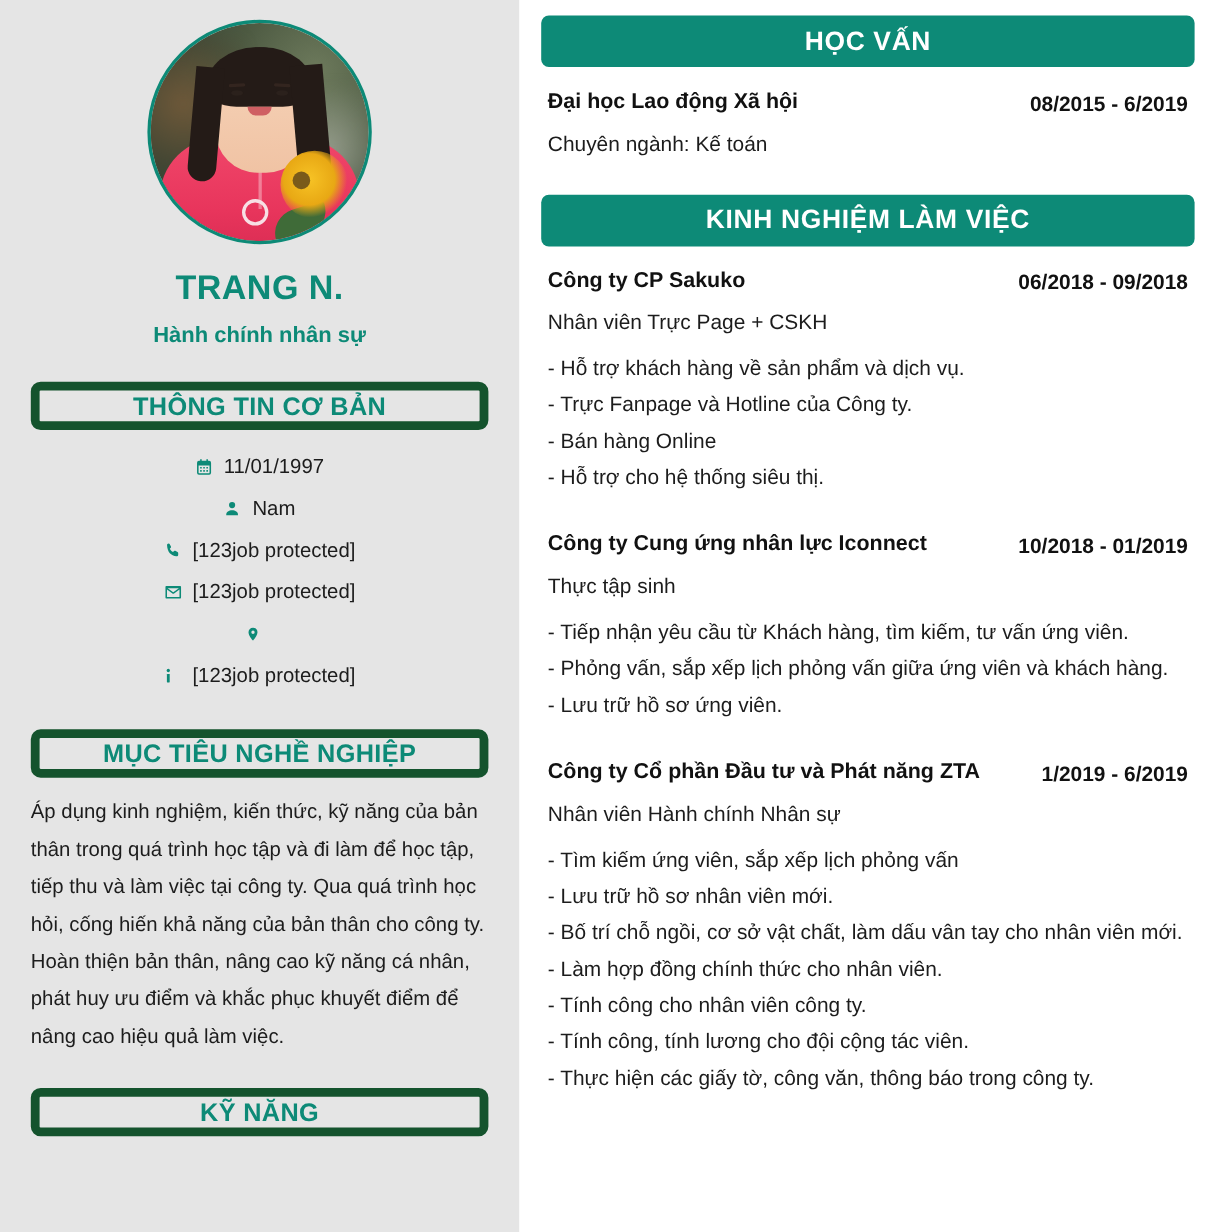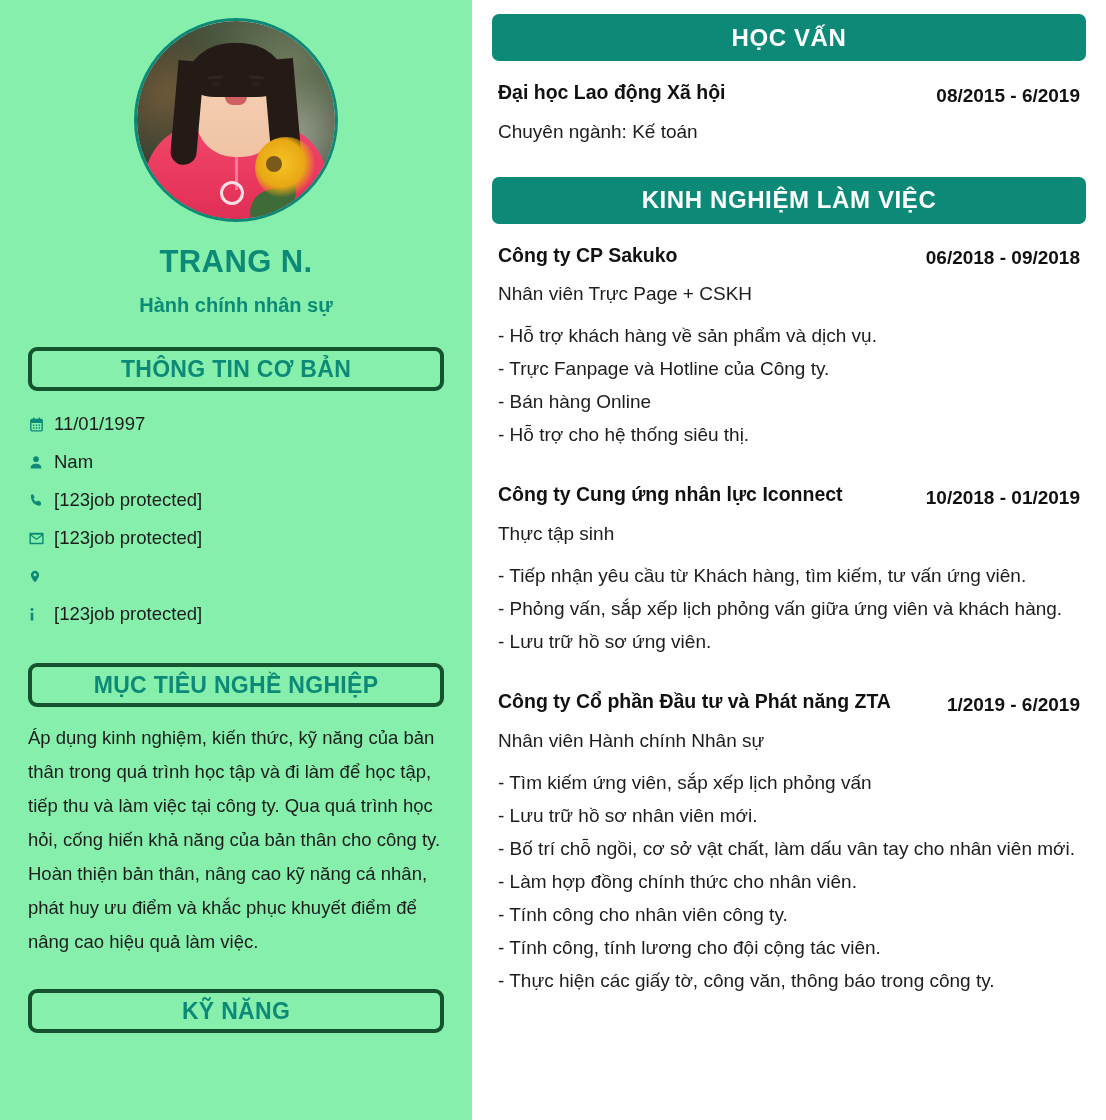--- a/index.html
+++ b/index.html
@@ -18,21 +18,21 @@
     height: 1120px;
     display: flex;
     background: #ffffff;
   }
 
   
   .sidebar {
     width: 472px;
     min-width: 472px;
     height: 1120px;
-    background: #86efac;
+    background: #e5e5e5;
     padding: 0 28px;
     position: relative;
     overflow: hidden;
   }
 
   .photo-wrap {
     width: 100%;
     display: flex;
     justify-content: center;
     padding-top: 18px;
@@ -167,39 +167,40 @@
     margin-top: 14px;
     text-align: center;
     color: #0d8a77;
     font-size: 20px;
     font-weight: bold;
   }
 
   .section-box {
     margin-top: 30px;
     height: 44px;
-    border: 4px solid #14532d;
+    border: 8px solid #14532d;
     border-radius: 9px;
     display: flex;
     align-items: center;
     justify-content: center;
     color: #0d8a77;
     font-size: 23px;
     font-weight: bold;
     letter-spacing: 0.3px;
   }
 
   .contact-list { margin-top: 14px; }
 
   .contact-row {
     display: flex;
     align-items: center;
     height: 38px;
     font-size: 18.5px;
     color: #1c1c1c;
+    justify-content: center;
   }
   .contact-icon {
     width: 26px;
     min-width: 26px;
     display: flex;
     align-items: center;
     justify-content: flex-start;
     color: #0d8a77;
   }
   .contact-icon svg { display: block; fill: #0d8a77; }

